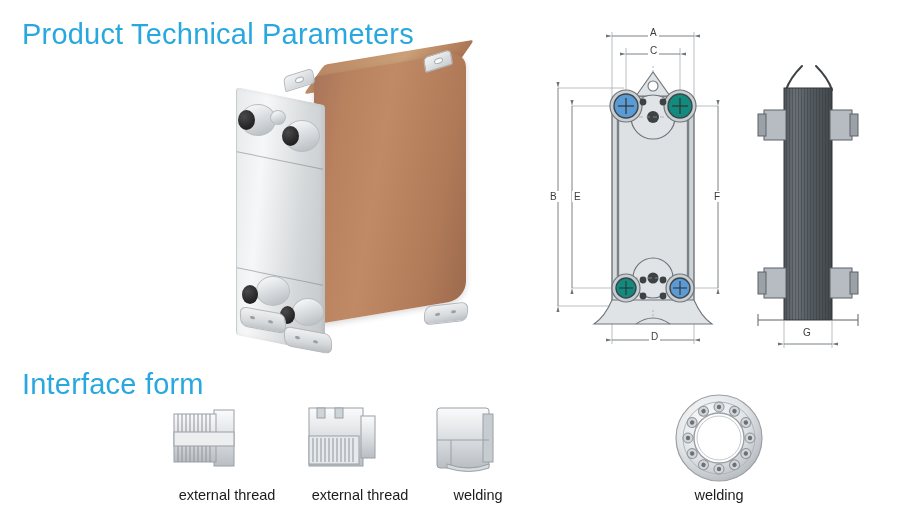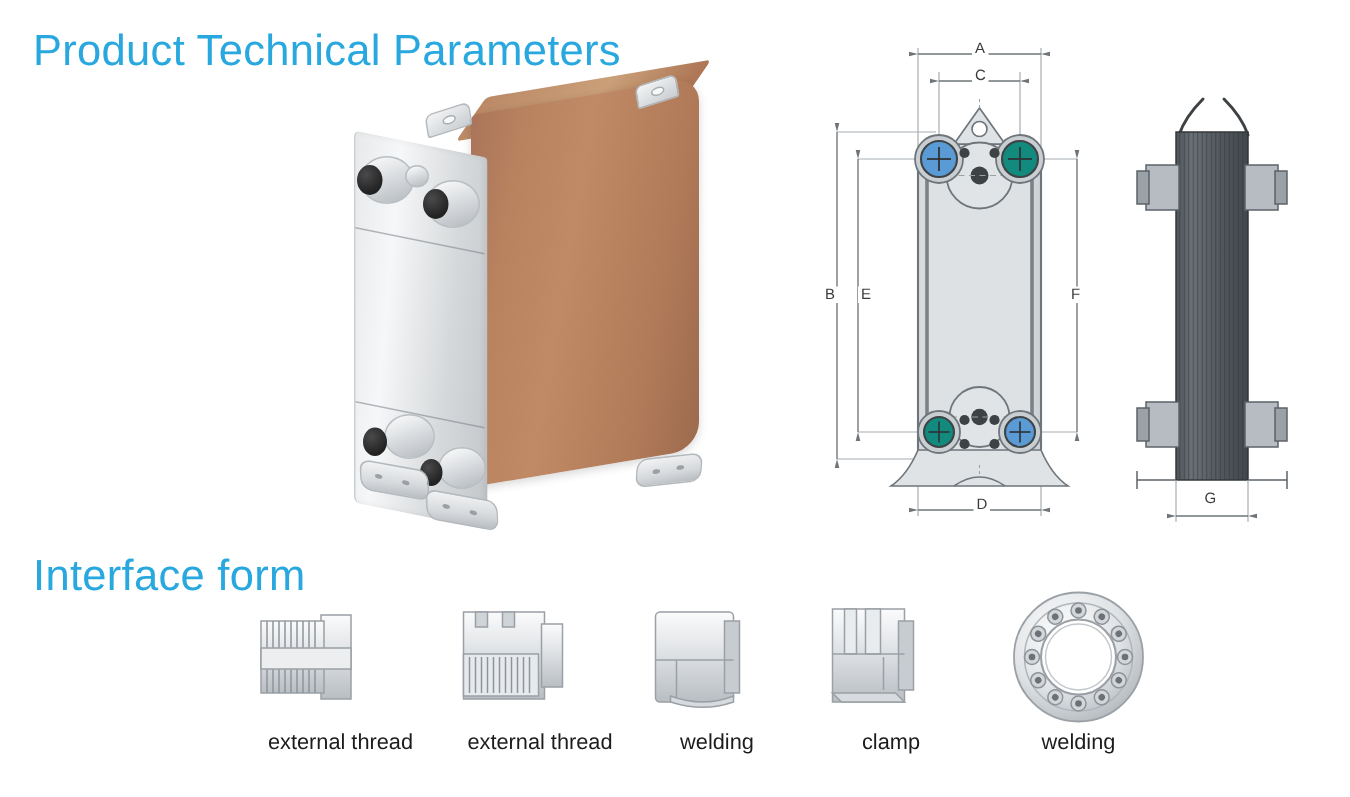--- a/index.html
+++ b/index.html
@@ -394,36 +394,20 @@
           <rect x="34" y="16" width="52" height="60" rx="3" fill="url(#mg1)" stroke="#9aa0a5" stroke-width="1"></rect>
           <rect x="80" y="22" width="10" height="48" fill="#c7ccd1" stroke="#9aa0a5" stroke-width="1"></rect>
           <line x1="34" y1="48" x2="86" y2="48" stroke="#9aa0a5" stroke-width="1"></line>
           <line x1="48" y1="48" x2="48" y2="76" stroke="#9aa0a5" stroke-width="1"></line>
           <path d="M44,72 q22,8 42,0 l0,4 q-20,7 -42,0 Z" fill="#d7dbdf" stroke="#9aa0a5" stroke-width="1"></path>
         </svg>
       </div>
       <div class="iface-label">welding</div>
     </div>
 
-    <div class="iface" style="left:519px;">
-      <div class="iface-art">
-        <svg width="150" height="92" viewBox="0 0 150 92">
-          <rect x="36" y="14" width="48" height="62" fill="url(#mg1)" stroke="#9aa0a5" stroke-width="1"></rect>
-          <rect x="80" y="22" width="10" height="46" fill="#c7ccd1" stroke="#9aa0a5" stroke-width="1"></rect>
-          <g stroke="#9aa0a5" stroke-width="1" fill="#e9ecee">
-            <rect x="44" y="14" width="8" height="30"></rect>
-            <rect x="58" y="14" width="10" height="30"></rect>
-          </g>
-          <line x1="36" y1="44" x2="84" y2="44" stroke="#9aa0a5" stroke-width="1"></line>
-          <line x1="70" y1="46" x2="70" y2="68" stroke="#9aa0a5" stroke-width="1"></line>
-          <path d="M36,70 l6,6 l42,0 l-6,-6 Z" fill="#d7dbdf" stroke="#9aa0a5" stroke-width="1"></path>
-        </svg>
-      </div>
-      <div class="iface-label">clamp</div>
-    </div>
 
     <div class="iface" style="left:644px;">
       <div class="iface-art">
         <svg width="150" height="92" viewBox="0 0 150 92">
           <defs>
             <radialGradient id="fg1" cx="38%" cy="32%" r="72%">
               <stop offset="0%" stop-color="#fdfdfd"></stop>
               <stop offset="62%" stop-color="#e0e3e6"></stop>
               <stop offset="100%" stop-color="#b6bbc0"></stop>
             </radialGradient>

